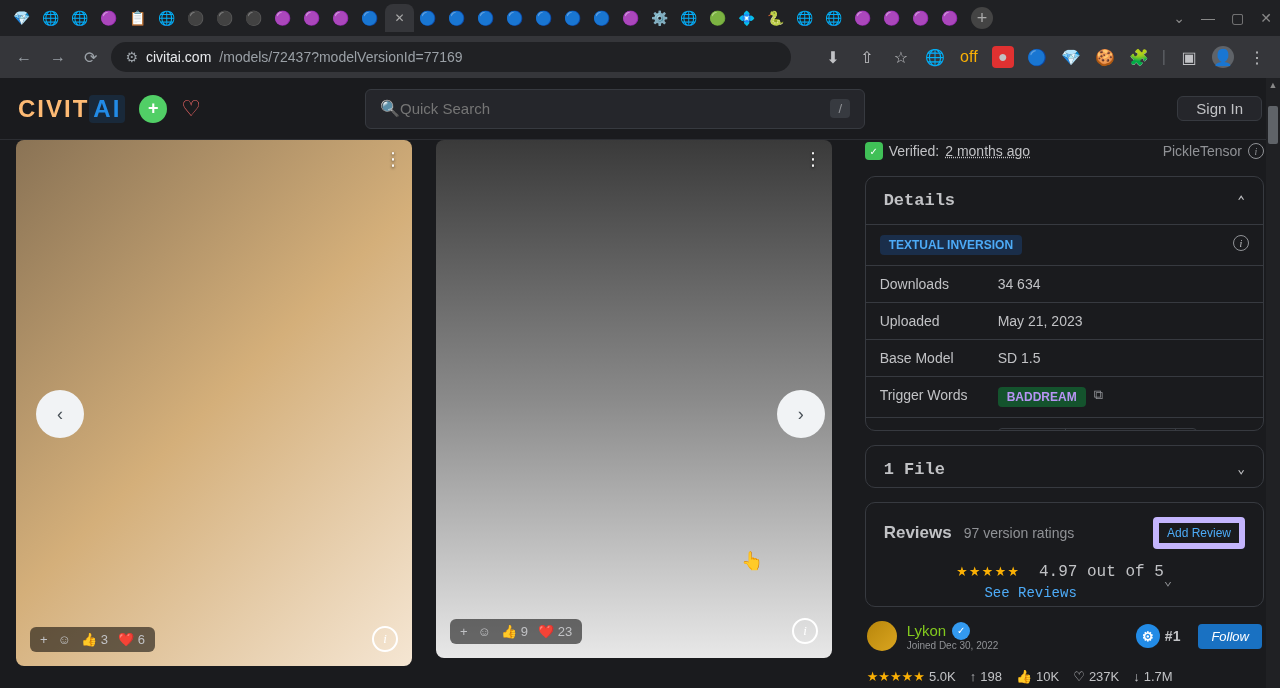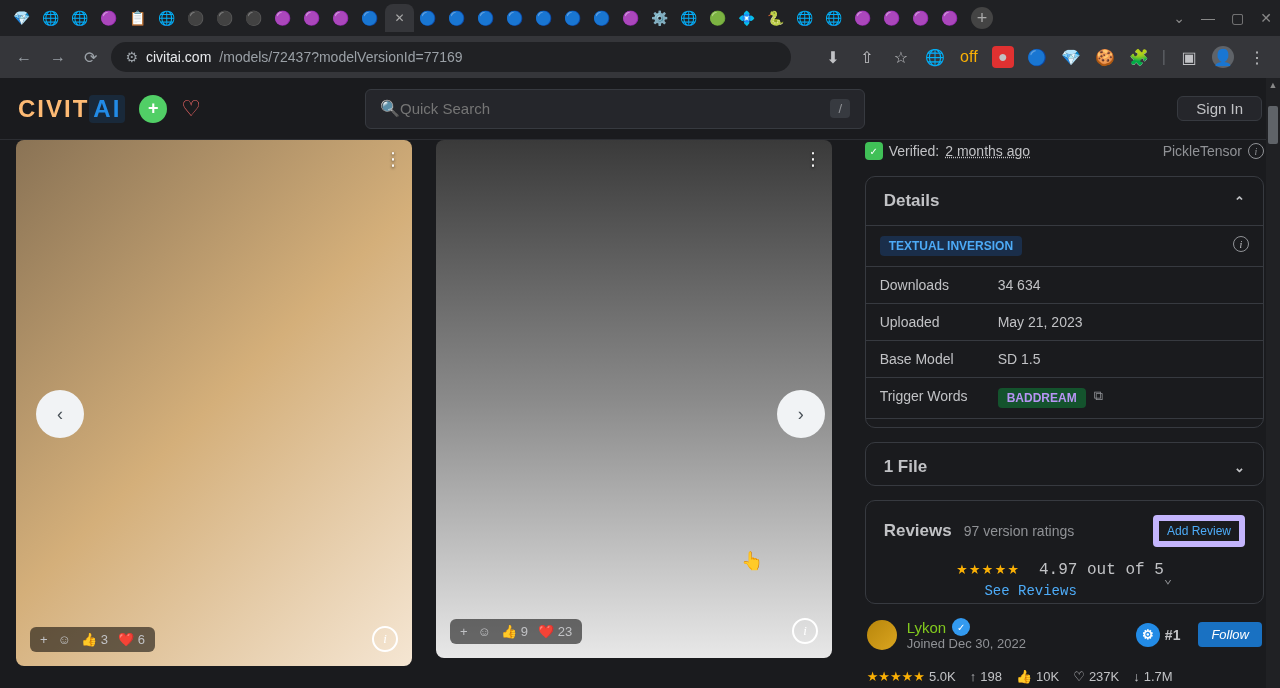--- a/index.html
+++ b/index.html
@@ -45,21 +45,21 @@
     .cursor { position: absolute; left: 725px; top: 410px; font-size: 18px; z-index: 10; }
     
     .sidebar { width: 400px; display: flex; flex-direction: column; gap: 14px; font-size: 14px; }
     .verified-row { display: flex; align-items: center; gap: 6px; padding: 2px 0; }
     .shield-icon { background: #40c057; width: 18px; height: 18px; border-radius: 4px; display: flex; align-items: center; justify-content: center; color: #fff; font-size: 10px; }
     .verified-time { text-decoration: underline dotted; }
     .pickle { margin-left: auto; display: flex; gap: 6px; color: #909296; }
     .info-circle { width: 16px; height: 16px; border: 1.5px solid #909296; border-radius: 50%; display: flex; align-items: center; justify-content: center; font-size: 10px; font-style: italic; font-family: serif; }
     
     .panel { border: 1px solid #373a40; border-radius: 10px; overflow: hidden; }
-    .panel-header { padding: 14px 18px; font-size: 17px; font-weight: 600; color: #c1c2c5; display: flex; justify-content: space-between; align-items: center; }
+    .panel-header { padding: 14px 18px; font-size: 17px; font-weight: 600; color: #c1c2c5; display: flex; justify-content: space-between; align-items: center; font-family: Liberation Mono, monospace; }
     .chev { font-size: 13px; }
     .detail-row { display: flex; border-top: 1px solid #373a40; }
     .detail-label { width: 118px; padding: 10px 14px; color: #c1c2c5; font-weight: 500; }
     .detail-value { flex: 1; padding: 10px 14px; color: #c1c2c5; display: flex; align-items: flex-start; gap: 8px; }
     .badge { background: #1a2e4a; color: #4dabf7; padding: 3px 9px; border-radius: 4px; font-size: 12px; font-weight: 600; }
     .badge.purple { background: #14532d; color: #b794f4; }
     .hash-box { display: flex; border: 1px solid #373a40; border-radius: 4px; overflow: hidden; font-size: 12px; }
     .hash-type { padding: 4px 9px; border-right: 1px solid #373a40; font-weight: 600; }
     .hash-val { padding: 4px 16px; border-right: 1px solid #373a40; letter-spacing: 0.5px; }
     .hash-arrow { padding: 4px 8px; }
@@ -73,21 +73,21 @@
     .stars { color: #fab005; font-size: 18px; letter-spacing: 2px; }
     .rating-text { margin-left: 10px; font-size: 16px; }
     .see-reviews { color: #4dabf7; font-size: 14px; display: inline-block; margin-top: 4px; margin-left: 28px; }
     .reviews-bottom { display: flex; align-items: center; justify-content: center; font-family: Liberation Mono, monospace; }
     .review-chev { color: #909296; }
     
     .author-row { display: flex; align-items: center; gap: 10px; padding: 0 2px; }
     .avatar { width: 30px; height: 30px; border-radius: 50%; background: linear-gradient(135deg, #b8860b, #daa520); }
     .author-name { color: #82c91e; font-weight: 500; font-size: 15px; }
     .verified-badge { width: 18px; height: 18px; background: #339af0; border-radius: 50%; display: flex; align-items: center; justify-content: center; color: #fff; font-size: 10px; }
-    .author-joined { color: #909296; font-size: 13px; }
+    .author-joined { color: #909296; font-size: 10px; }
     .rank-badge { margin-left: auto; display: flex; align-items: center; gap: 5px; color: #c1c2c5; font-weight: 600; }
     .gear-badge { width: 24px; height: 24px; background: #228be6; border-radius: 50%; display: flex; align-items: center; justify-content: center; color: #fff; font-size: 13px; }
     .follow-btn { background: #1971c2; color: #fff; padding: 5px 13px; border-radius: 4px; font-size: 13px; margin-left: 8px; font-style: italic; }
     
     .stats-row { display: flex; gap: 14px; padding: 4px 2px; font-size: 13px; color: #c1c2c5; }
     .stat { display: flex; align-items: center; gap: 4px; }
     
     .scrollbar { position: absolute; right: 0; top: 78px; width: 14px; height: 610px; background: #202124; }
     .scroll-arrow { height: 14px; display: flex; align-items: center; justify-content: center; color: #888; font-size: 9px; }
     .scroll-thumb { position: absolute; top: 28px; width: 10px; left: 2px; height: 38px; background: #5f6368; border-radius: 2px; }

